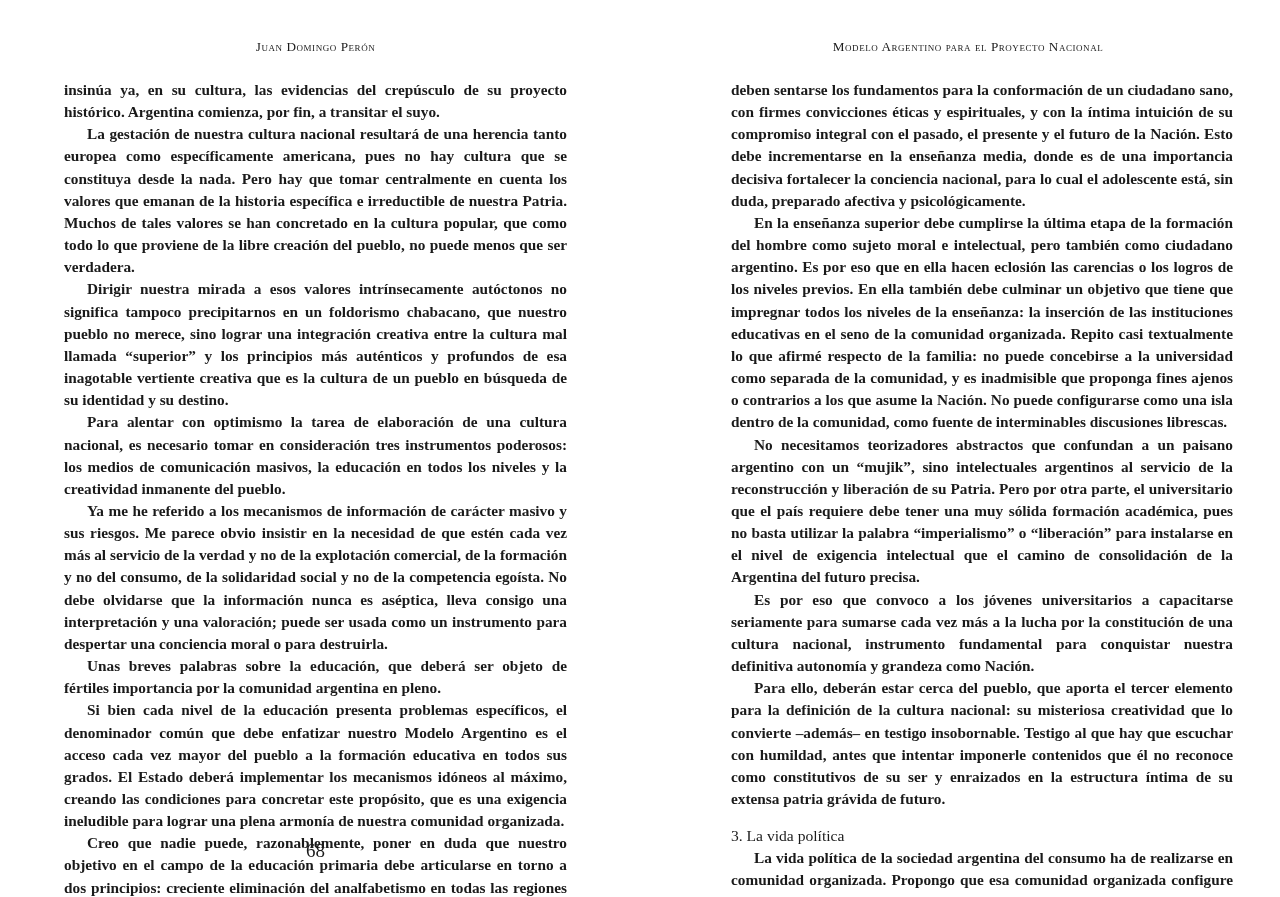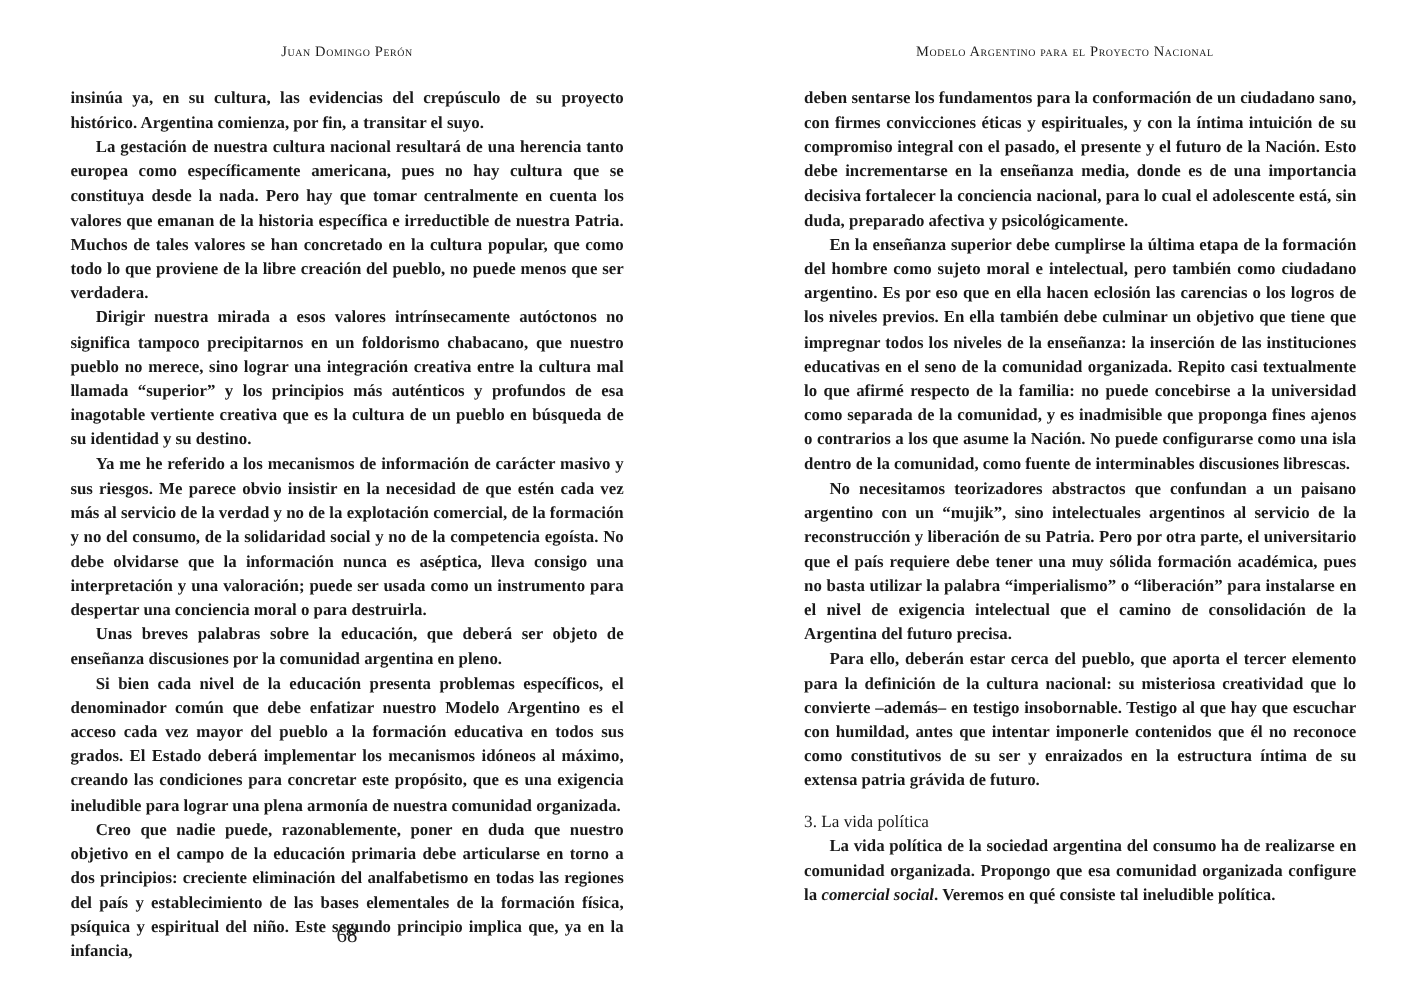--- a/index.html
+++ b/index.html
@@ -100,36 +100,38 @@
 
 <div class="spread">
 
   <div class="page page-left">
     <div class="running-head">Juan Domingo Perón</div>
 
     <div class="column">
       <p class="noindent">insinúa ya, en su cultura, las evidencias del crepúsculo de su proyecto histórico. Argentina comienza, por fin, a transitar el suyo.</p>
       <p>La gestación de nuestra cultura nacional resultará de una herencia tanto europea como específicamente americana, pues no hay cultura que se constituya desde la nada. Pero hay que tomar centralmente en cuenta los valores que emanan de la historia específica e irreductible de nuestra Patria. Muchos de tales valores se han concretado en la cultura popular, que como todo lo que proviene de la libre creación del pueblo, no puede menos que ser verdadera.</p>
       <p>Dirigir nuestra mirada a esos valores intrínsecamente autóctonos no significa tampoco precipitarnos en un foldorismo chabacano, que nuestro pueblo no merece, sino lograr una integración creativa entre la cultura mal llamada “superior” y los principios más auténticos y profundos de esa inagotable vertiente creativa que es la cultura de un pueblo en búsqueda de su identidad y su destino.</p>
+      <p>Para alentar con optimismo la tarea de elaboración de una cultura nacional, es necesario tomar en consideración tres instrumentos poderosos: los medios de comunicación masivos, la educación en todos los niveles y la creatividad inmanente del pueblo.</p>
       <p>Ya me he referido a los mecanismos de información de carácter masivo y sus riesgos. Me parece obvio insistir en la necesidad de que estén cada vez más al servicio de la verdad y no de la explotación comercial, de la formación y no del consumo, de la solidaridad social y no de la competencia egoísta. No debe olvidarse que la información nunca es aséptica, lleva consigo una interpretación y una valoración; puede ser usada como un instrumento para despertar una conciencia moral o para destruirla.</p>
-      <p>Unas breves palabras sobre la educación, que deberá ser objeto de enseñanza discusiones por la comunidad argentina en pleno.</p>
+      <p>Unas breves palabras sobre la educación, que deberá ser objeto de fértiles importancia por la comunidad argentina en pleno.</p>
       <p>Si bien cada nivel de la educación presenta problemas específicos, el denominador común que debe enfatizar nuestro Modelo Argentino es el acceso cada vez mayor del pueblo a la formación educativa en todos sus grados. El Estado deberá implementar los mecanismos idóneos al máximo, creando las condiciones para concretar este propósito, que es una exigencia ineludible para lograr una plena armonía de nuestra comunidad organizada.</p>
       <p>Creo que nadie puede, razonablemente, poner en duda que nuestro objetivo en el campo de la educación primaria debe articularse en torno a dos principios: creciente eliminación del analfabetismo en todas las regiones del país y establecimiento de las bases elementales de la formación física, psíquica y espiritual del niño. Este segundo principio implica que, ya en la infancia,</p>
     </div>
 
     <div class="folio">68</div>
   </div>
 
   <div class="page page-right">
     <div class="running-head">Modelo Argentino para el Proyecto Nacional</div>
 
     <div class="column">
       <p class="noindent">deben sentarse los fundamentos para la conformación de un ciudadano sano, con firmes convicciones éticas y espirituales, y con la íntima intuición de su compromiso integral con el pasado, el presente y el futuro de la Nación. Esto debe incrementarse en la enseñanza media, donde es de una importancia decisiva fortalecer la conciencia nacional, para lo cual el adolescente está, sin duda, preparado afectiva y psicológicamente.</p>
       <p>En la enseñanza superior debe cumplirse la última etapa de la formación del hombre como sujeto moral e intelectual, pero también como ciudadano argentino. Es por eso que en ella hacen eclosión las carencias o los logros de los niveles previos. En ella también debe culminar un objetivo que tiene que impregnar todos los niveles de la enseñanza: la inserción de las instituciones educativas en el seno de la comunidad organizada. Repito casi textualmente lo que afirmé respecto de la familia: no puede concebirse a la universidad como separada de la comunidad, y es inadmisible que proponga fines ajenos o contrarios a los que asume la Nación. No puede configurarse como una isla dentro de la comunidad, como fuente de interminables discusiones librescas.</p>
       <p>No necesitamos teorizadores abstractos que confundan a un paisano argentino con un “mujik”, sino intelectuales argentinos al servicio de la reconstrucción y liberación de su Patria. Pero por otra parte, el universitario que el país requiere debe tener una muy sólida formación académica, pues no basta utilizar la palabra “imperialismo” o “liberación” para instalarse en el nivel de exigencia intelectual que el camino de consolidación de la Argentina del futuro precisa.</p>
+      <p>Es por eso que convoco a los jóvenes universitarios a capacitarse seriamente para sumarse cada vez más a la lucha por la constitución de una cultura nacional, instrumento fundamental para conquistar nuestra definitiva autonomía y grandeza como Nación.</p>
       <p>Para ello, deberán estar cerca del pueblo, que aporta el tercer elemento para la definición de la cultura nacional: su misteriosa creatividad que lo convierte –además– en testigo insobornable. Testigo al que hay que escuchar con humildad, antes que intentar imponerle contenidos que él no reconoce como constitutivos de su ser y enraizados en la estructura íntima de su extensa patria grávida de futuro.</p>
 
       <h3 class="section-heading">3. La vida política</h3>
 
       <p><span>La vida política de la sociedad argentina del consumo ha de realizarse en comunidad organizada. Propongo que esa comunidad organizada configure la </span><em class="italic">comercial social</em><span>. Veremos en qué consiste tal ineludible política.</span></p>
     </div>
 
   </div>
 
 </div>

